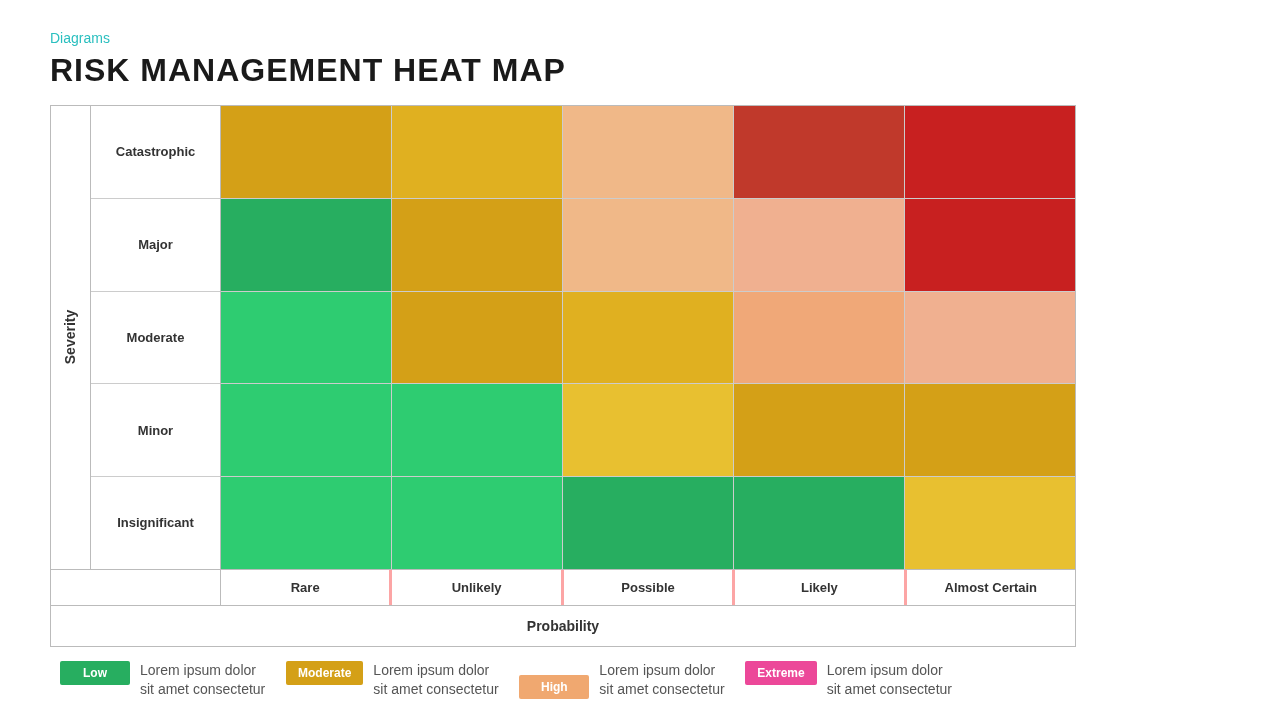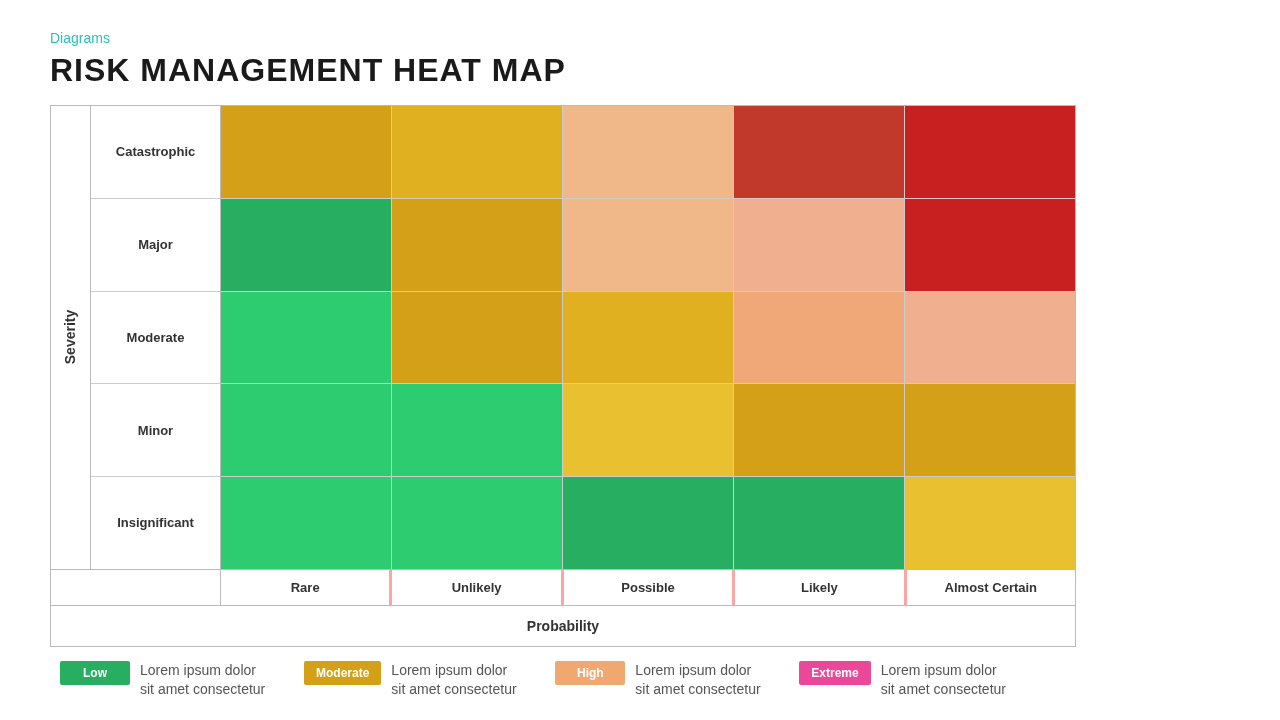--- a/index.html
+++ b/index.html
@@ -148,21 +148,21 @@
       padding: 12px;
       font-size: 14px;
       font-weight: bold;
       color: #333;
     }
 
     
     .legend {
       display: flex;
       flex-direction: row;
-      gap: 34px;
+      gap: 16px;
       padding: 14px 10px 0 10px;
       align-items: flex-start;
     }
 
     .legend-item {
       display: flex;
       align-items: flex-start;
       gap: 10px;
     }
 
@@ -216,21 +216,21 @@
 
     
     .r4c0 { background: #2ecc71; }
     .r4c1 { background: #2ecc71; }
     .r4c2 { background: #27ae60; }
     .r4c3 { background: #27ae60; }
     .r4c4 { background: #e8c030; }
 
     .legend-low { background: #27ae60; }
     .legend-moderate { background: #d4a017; }
-    .legend-high { background: #f0a870; }
+    .legend-high { background: #f0a870; margin-top: 14px; }
     .legend-extreme { background: #ec4899; }
   </style>
 </head>
 <body>
 
 <div class="page">
 
   <div class="section-label">Diagrams</div>
   <div class="page-title">RISK MANAGEMENT HEAT MAP</div>
 

